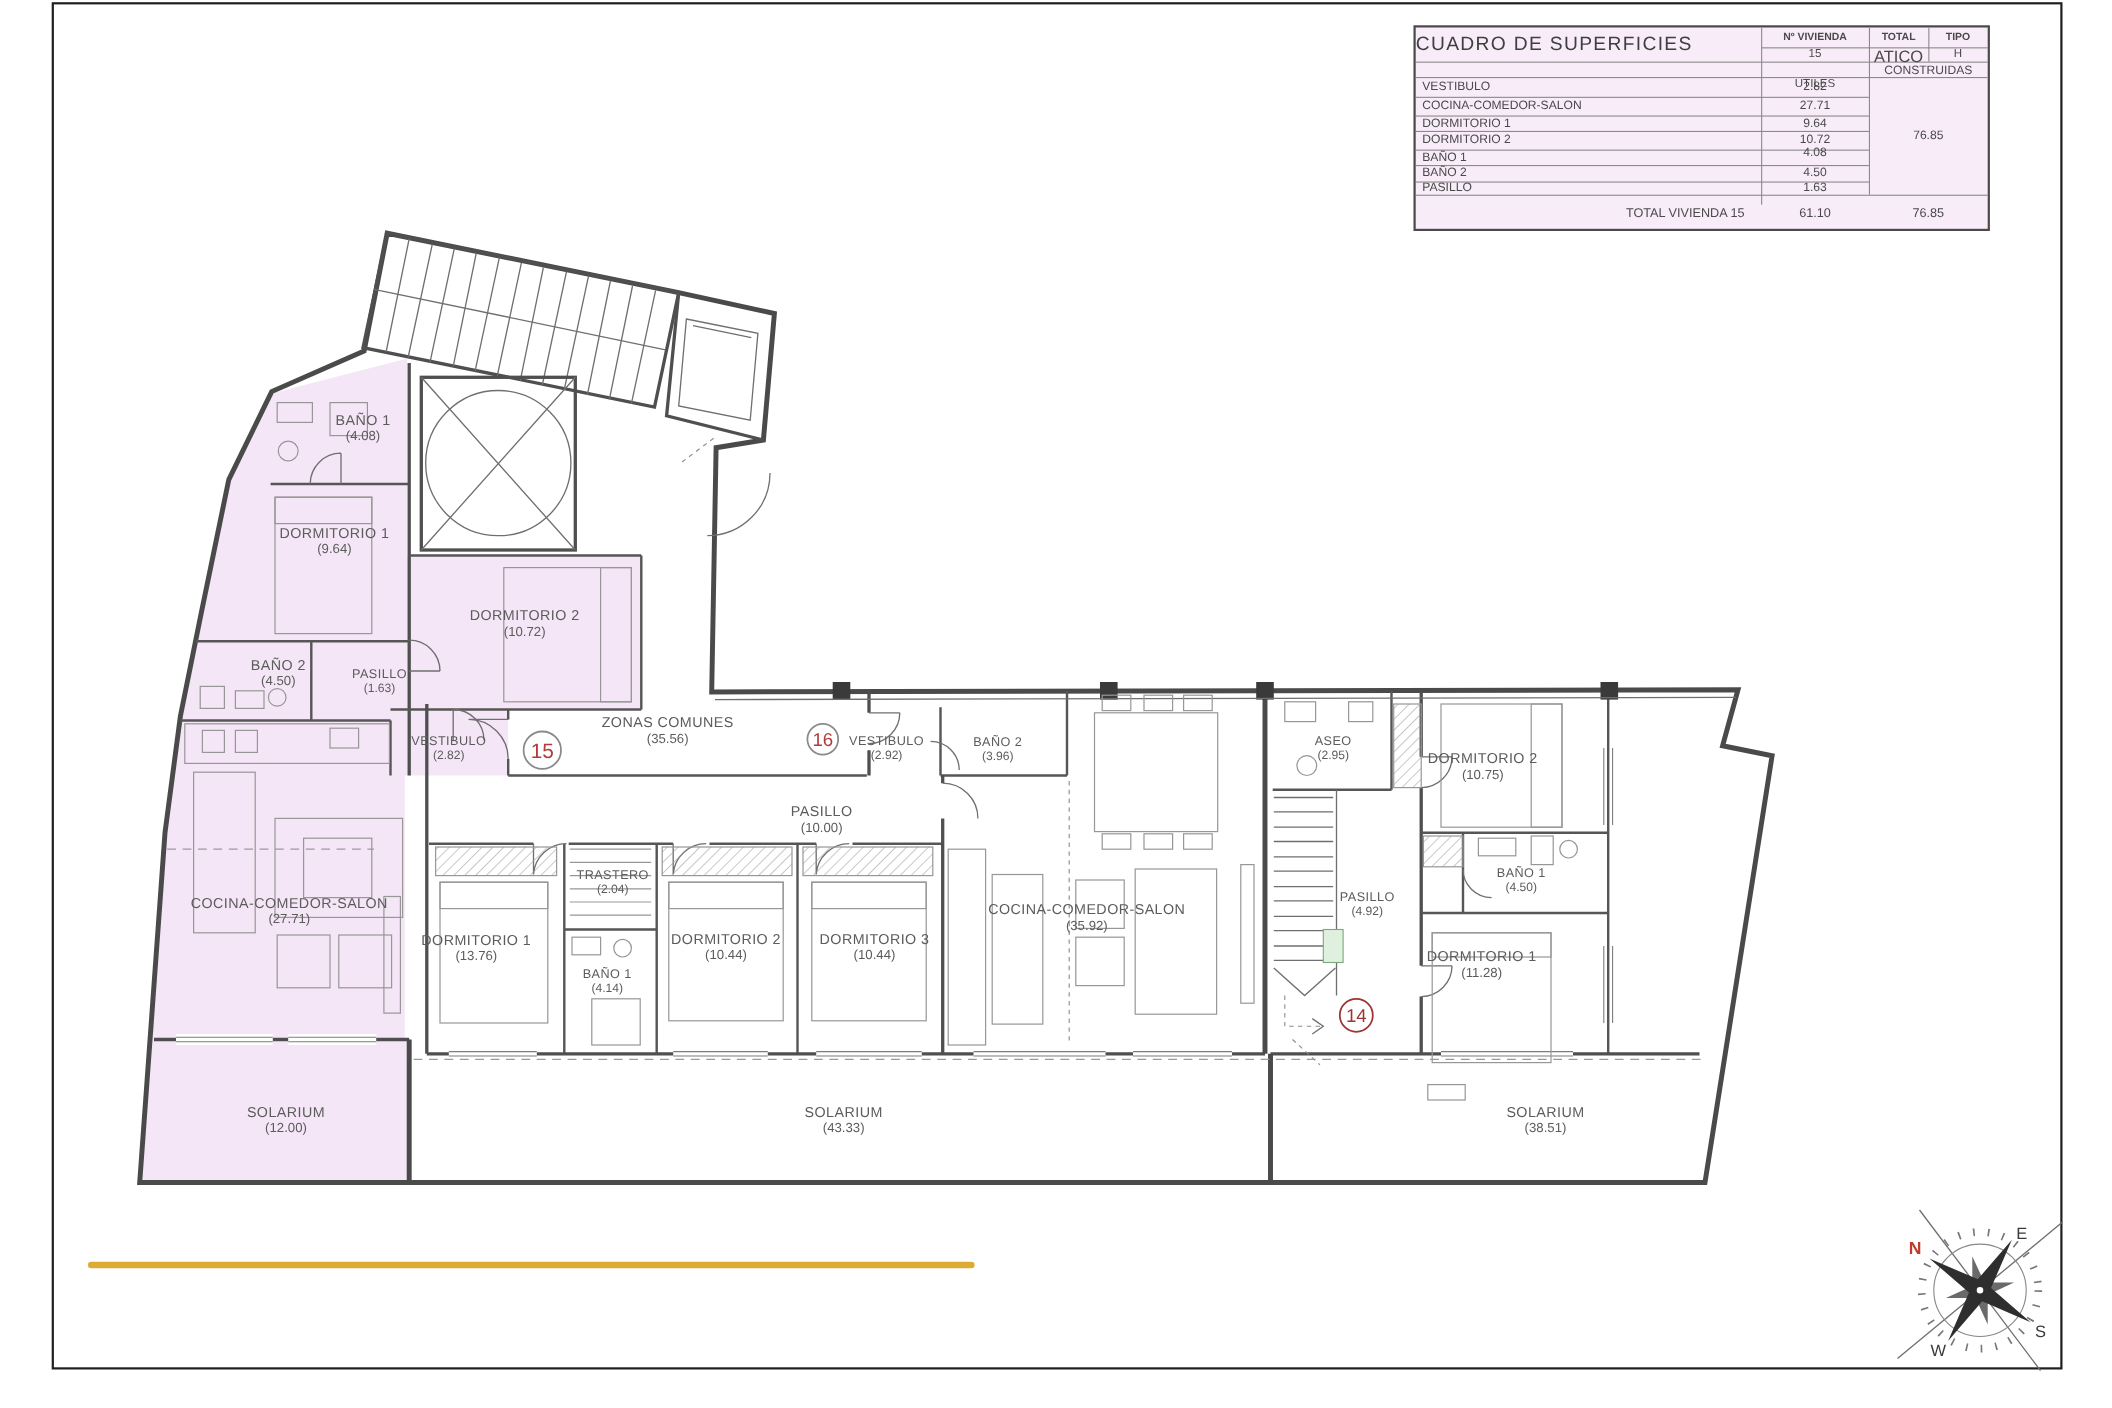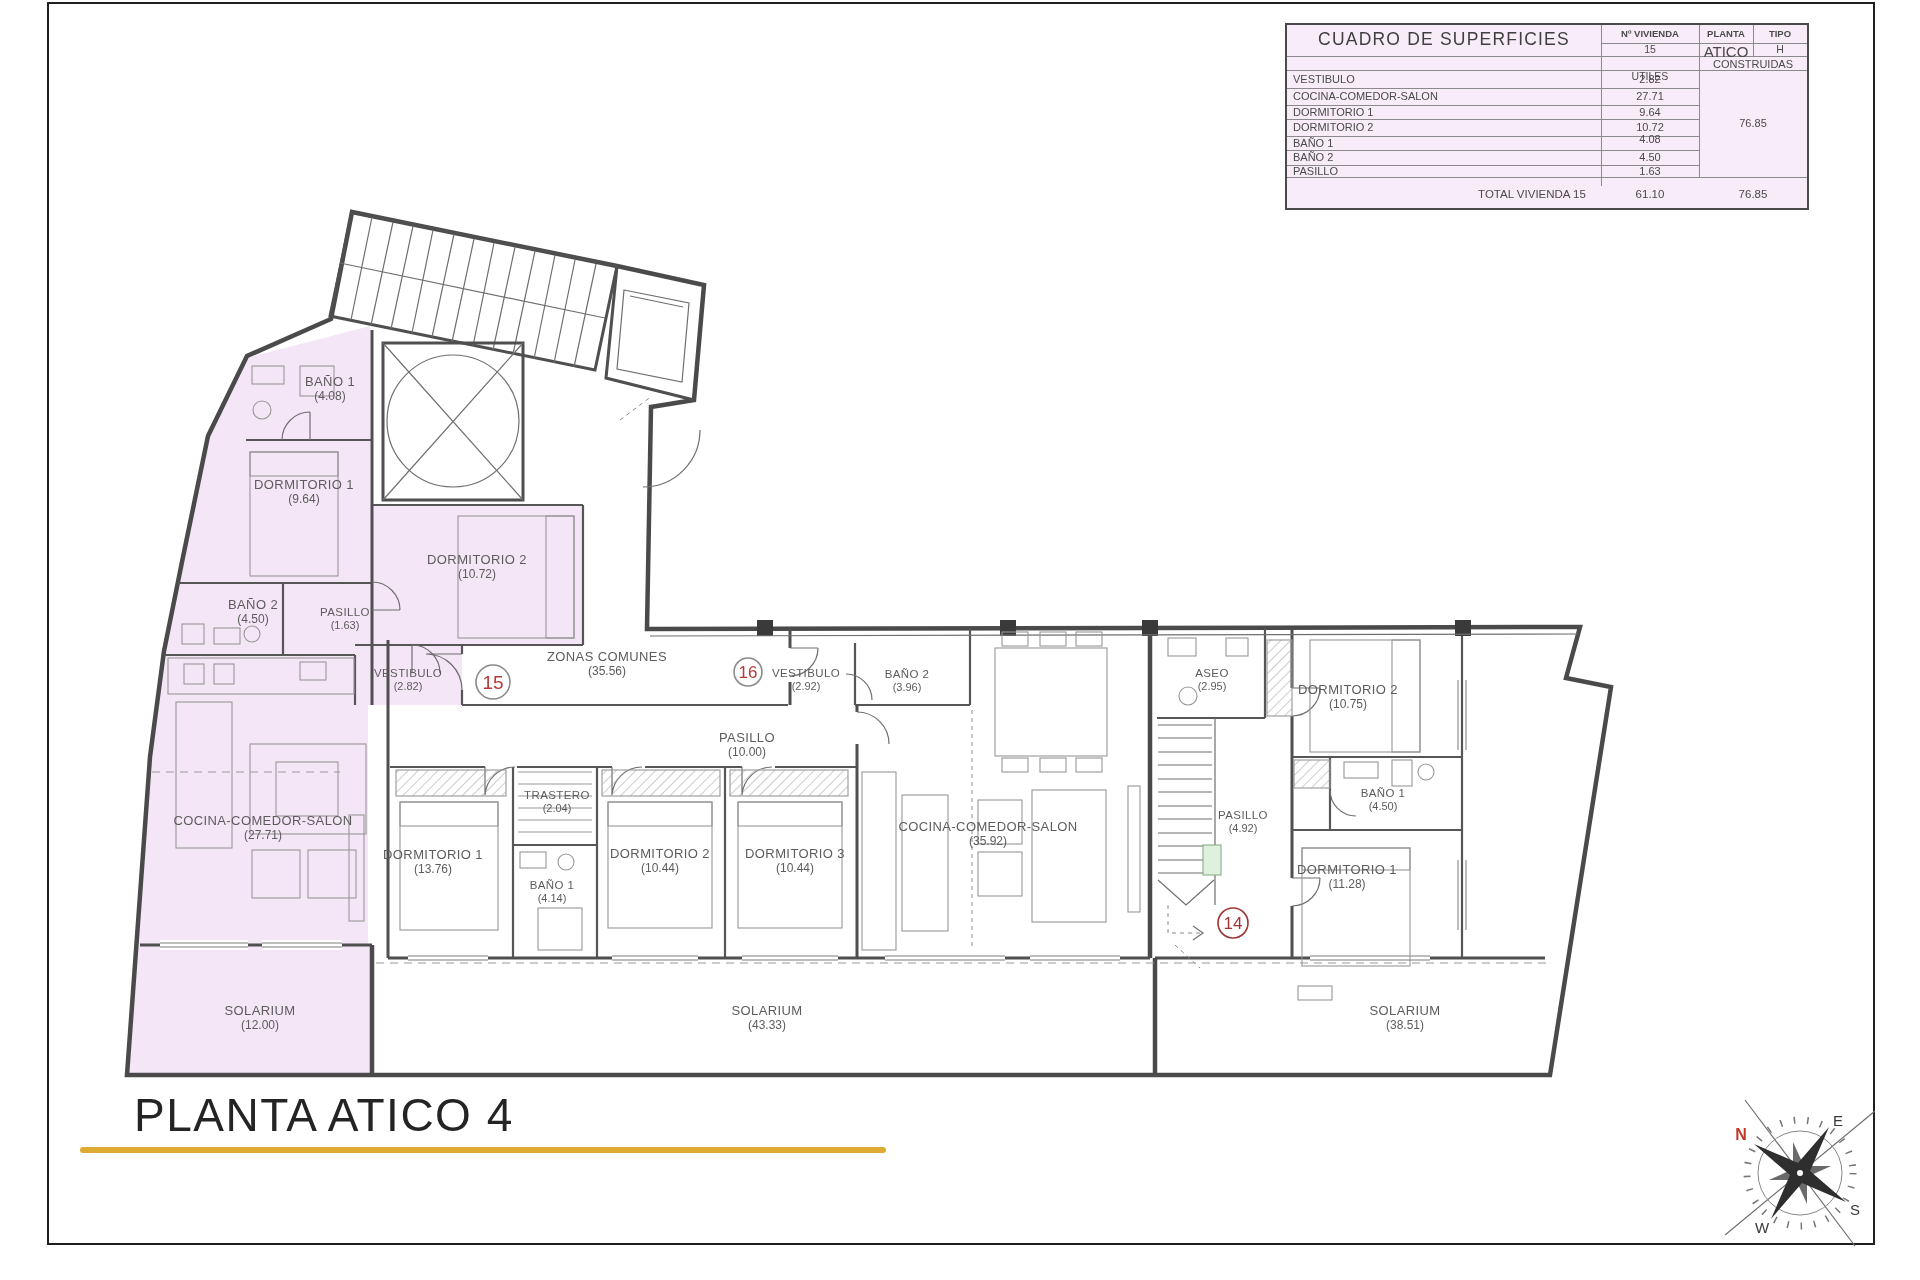--- a/index.html
+++ b/index.html
@@ -22,21 +22,21 @@
   .pillar{fill:#3a3a3a;stroke:none;}
   .win{stroke:#7d7d7d;stroke-width:1;fill:none;}
   
   .stable{position:absolute;left:1285px;top:23px;width:520px;height:183px;background:#f8ecf8;
           border:2px solid #4a4a4a;color:#4a4a4a;}
   .stable .vline,.stable .hline{position:absolute;background:#8a8a8a;}
   .stable .vline{width:1px;}
   .stable .hline{height:1px;}
   .tcell{position:absolute;font-size:11px;color:#4a4a4a;white-space:nowrap;}
   .tc{transform:translateX(-50%);}
-  .stitle{position:absolute;left:0;top:4px;width:314px;text-align:center;font-size:17.5px;
+  .stitle{position:absolute;left:0;top:4px;width:314px;text-align:left;font-size:17.5px;
           letter-spacing:1.2px;color:#3f3f3f;}
   .shead{font-size:9.5px;font-weight:bold;}
   
   .ftitle{position:absolute;left:134px;top:1088px;font-size:46px;color:#242424;
           letter-spacing:1.5px;font-weight:400;}
   .frule{position:absolute;left:80px;top:1147px;width:806px;height:6px;background:#ddaa33;border-radius:3px;}
 </style>
 </head>
 <body>
 
@@ -321,21 +321,21 @@
     <div class="hline" style="left:0;top:63px;width:412px"></div>
     <div class="hline" style="left:0;top:80px;width:412px"></div>
     <div class="hline" style="left:0;top:94px;width:412px"></div>
     <div class="hline" style="left:0;top:111px;width:412px"></div>
     <div class="hline" style="left:0;top:125px;width:412px"></div>
     <div class="hline" style="left:0;top:140px;width:412px"></div>
     <div class="hline" style="left:0;top:152px;width:520px"></div>
 
     <div class="stitle">CUADRO DE SUPERFICIES</div>
     <div class="tcell shead tc" style="left:363px;top:3px">Nº VIVIENDA</div>
-    <div class="tcell shead tc" style="left:439px;top:3px">PLANTA</div>
+    <div class="tcell shead tc" style="left:439px;top:3px">TOTAL</div>
     <div class="tcell shead tc" style="left:493px;top:3px">TIPO</div>
     <div class="tcell tc" style="left:363px;top:18px;font-size:10.5px">15</div>
     <div class="tcell tc" style="left:439px;top:18px;font-size:15px">ATICO</div>
     <div class="tcell tc" style="left:493px;top:18px;font-size:10.5px">H</div>
     <div class="tcell tc" style="left:363px;top:45px;font-size:10.5px">UTILES</div>
     <div class="tcell tc" style="left:466px;top:33px;font-size:11px">CONSTRUIDAS</div>
 
     <div class="tcell" style="left:6px;top:48px">VESTIBULO</div>
     <div class="tcell tc" style="left:363px;top:48px">2.82</div>
     <div class="tcell" style="left:6px;top:65px">COCINA-COMEDOR-SALON</div>
@@ -351,15 +351,14 @@
     <div class="tcell" style="left:6px;top:140px">PASILLO</div>
     <div class="tcell tc" style="left:363px;top:140px">1.63</div>
 
     <div class="tcell tc" style="left:466px;top:92px">76.85</div>
 
     <div class="tcell tc" style="left:245px;top:163px;font-size:11.5px">TOTAL VIVIENDA 15</div>
     <div class="tcell tc" style="left:363px;top:163px;font-size:11.5px">61.10</div>
     <div class="tcell tc" style="left:466px;top:163px;font-size:11.5px">76.85</div>
   </div>
 
-  <div class="ftitle">PLANTA ATICO 4</div>
   <div class="frule"></div>
 </div>
 
 </body></html>

